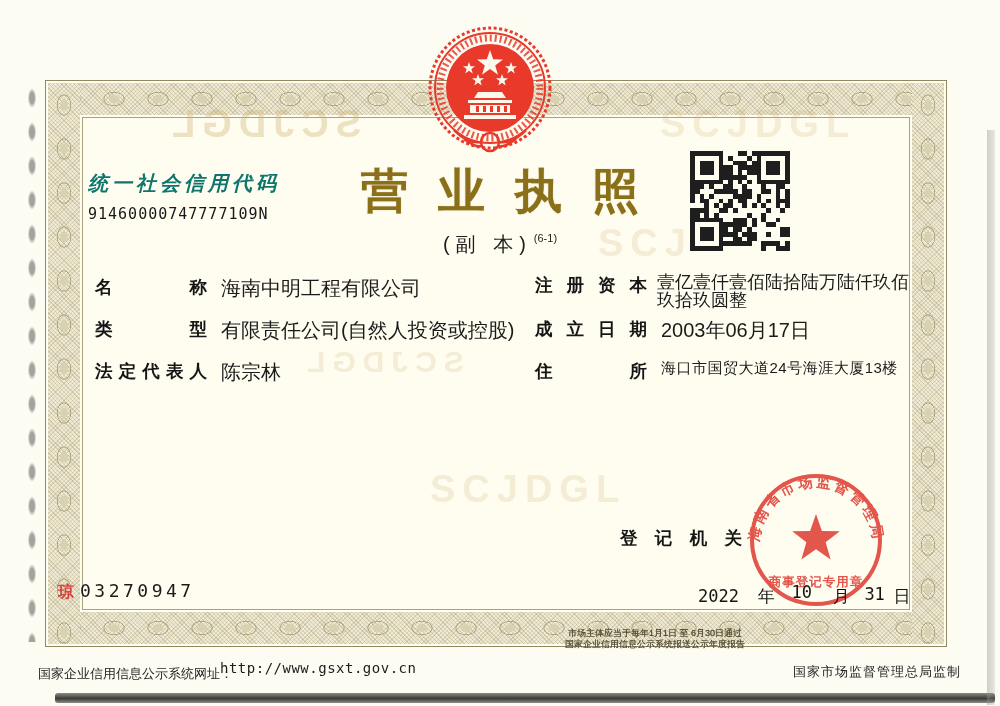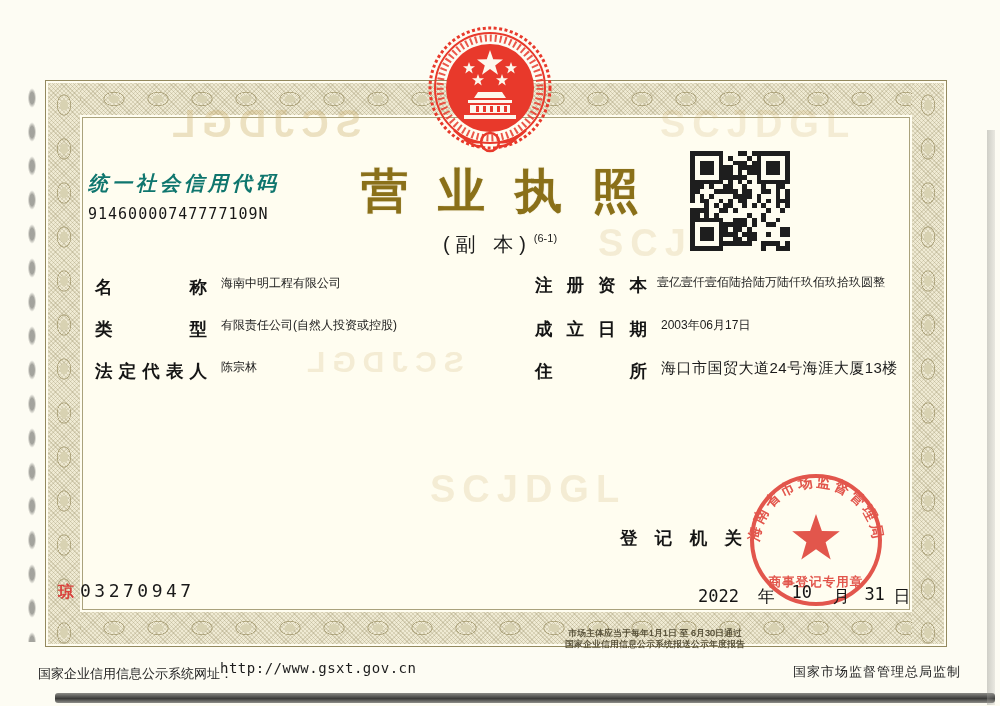--- a/index.html
+++ b/index.html
@@ -53,22 +53,22 @@
   .copy-num{font-size:11px;vertical-align:9px;letter-spacing:0;font-weight:normal;margin-left:2px;}
 
   
   .qr-wrap{position:absolute;left:688px;top:149px;width:104px;height:104px;background:#fffdf0;padding:2px;}
   .qr-wrap svg{width:100px;height:100px;}
   .qr-caption{position:absolute;left:803px;top:151px;width:125px;font-size:12.5px;line-height:17.5px;color:#20201e;letter-spacing:1px;}
 
   
   .row{position:absolute;}
   .flabel{display:inline-block;width:112px;font-size:17.5px;font-weight:bold;color:#151515;text-align:justify;text-align-last:justify;vertical-align:top;}
-  .fvalue{display:inline-block;font-size:12px;color:#1b1b1b;vertical-align:top;margin-left:14px;}
-  .fvalue.small{font-size:12px;line-height:18px;width:252px;margin-left:10px;}
+  .fvalue{display:inline-block;font-size:20px;color:#1b1b1b;vertical-align:top;margin-left:14px;}
+  .fvalue.small{font-size:18px;line-height:18px;width:252px;margin-left:10px;}
   .fvalue.addr{font-size:15px;letter-spacing:.5px;}
   .scope-value{width:304px;line-height:21.5px;text-align:justify;}
 
   
   .reg-label{position:absolute;left:620px;top:526px;width:122px;font-size:17.5px;font-weight:bold;color:#151515;text-align:justify;text-align-last:justify;}
   .seal{position:absolute;left:746px;top:470px;width:140px;height:140px;opacity:.92;}
   .date-row{position:absolute;left:698px;top:585px;font-size:17px;color:#141414;}
   .date-row span{display:inline-block;}
   .dnum{font-family:"DejaVu Sans Mono","Liberation Mono",monospace;font-size:17px;}
   .d-year{margin-right:14px;} .d-ylab{margin-right:12px;}

